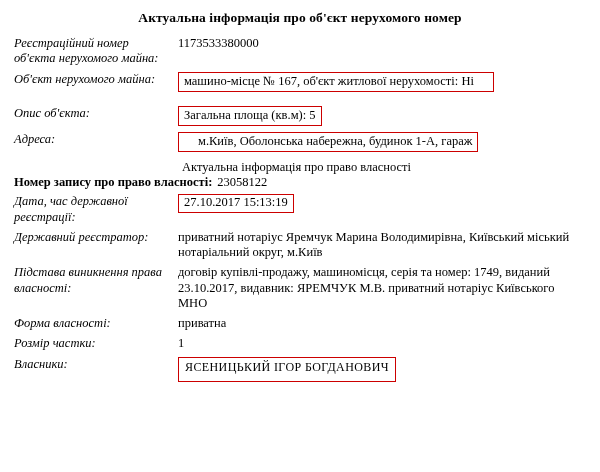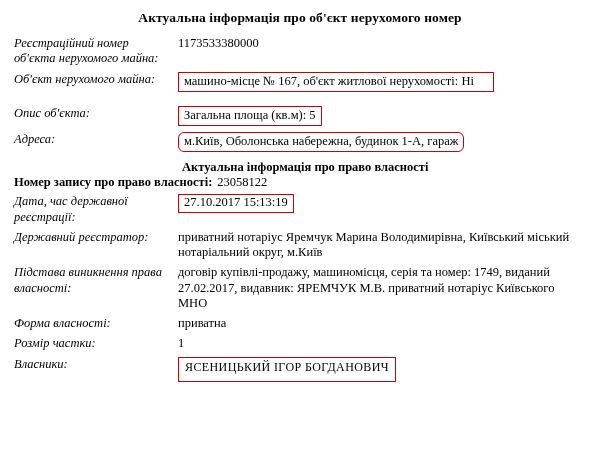--- a/index.html
+++ b/index.html
@@ -31,21 +31,21 @@
   .section-head-row {
     display: flex;
     align-items: baseline;
   }
   .section-head-row .sh-spacer {
     width: 160px;
     flex: none;
   }
   .section-head-row .sh-text {
     flex: 1;
-    font-weight: bold;
+    font-weight: normal;
     font-size: 12.5px;
     text-align: left;
     padding-left: 8px;
   }
   .row {
     display: flex;
     align-items: flex-start;
     margin-bottom: 5px;
   }
   .label {
@@ -122,21 +122,21 @@
         <div class="value"><span class="value boxed" style="padding:1px 19px 2px 5px;">машино-місце № 167, об'єкт житлової нерухомості: Ні</span></div>
       </div>
 
       <div class="row tight" style="margin-top:14px;">
         <div class="label">Опис об'єкта:</div>
         <div class="value"><span class="value boxed" style="padding:1px 5px 2px 5px;">Загальна площа (кв.м): 5</span></div>
       </div>
 
       <div class="row tight" style="margin-top:6px;">
         <div class="label">Адреса:</div>
-        <div class="value"><span class="value boxed" style="padding:1px 5px 2px 5px;border-radius:6px;">м.Київ, Оболонська набережна, будинок 1-А, гараж</span></div>
+        <div class="value"><span class="value boxed" style="padding:1px 5px 2px 19px;">м.Київ, Оболонська набережна, будинок 1-А, гараж</span></div>
       </div>
     </div>
 
   </div>
 
   <div class="section-head-row" style="margin-top:8px;">
     <div class="sh-spacer"></div>
     <div class="sh-text">Актуальна інформація про право власності</div>
   </div>
 
@@ -152,21 +152,21 @@
       <div class="value"><span class="date-box">27.10.2017 15:13:19</span></div>
     </div>
 
     <div class="row">
       <div class="label">Державний реєстратор:</div>
       <div class="value">приватний нотаріус Яремчук Марина Володимирівна, Київський міський нотаріальний округ, м.Київ</div>
     </div>
 
     <div class="row">
       <div class="label">Підстава виникнення права власності:</div>
-      <div class="value">договір купівлі-продажу, машиномісця, серія та номер: 1749, виданий 27.02.2017, видавник: ЯРЕМЧУК М.В. приватний нотаріус Київського МНО</div>
+      <div class="value">договір купівлі-продажу, машиномісця, серія та номер: 1749, виданий 23.10.2017, видавник: ЯРЕМЧУК М.В. приватний нотаріус Київського МНО</div>
     </div>
 
 
     <div class="row">
       <div class="label">Форма власності:</div>
       <div class="value">приватна</div>
     </div>
 
     <div class="row">
       <div class="label">Розмір частки:</div>

